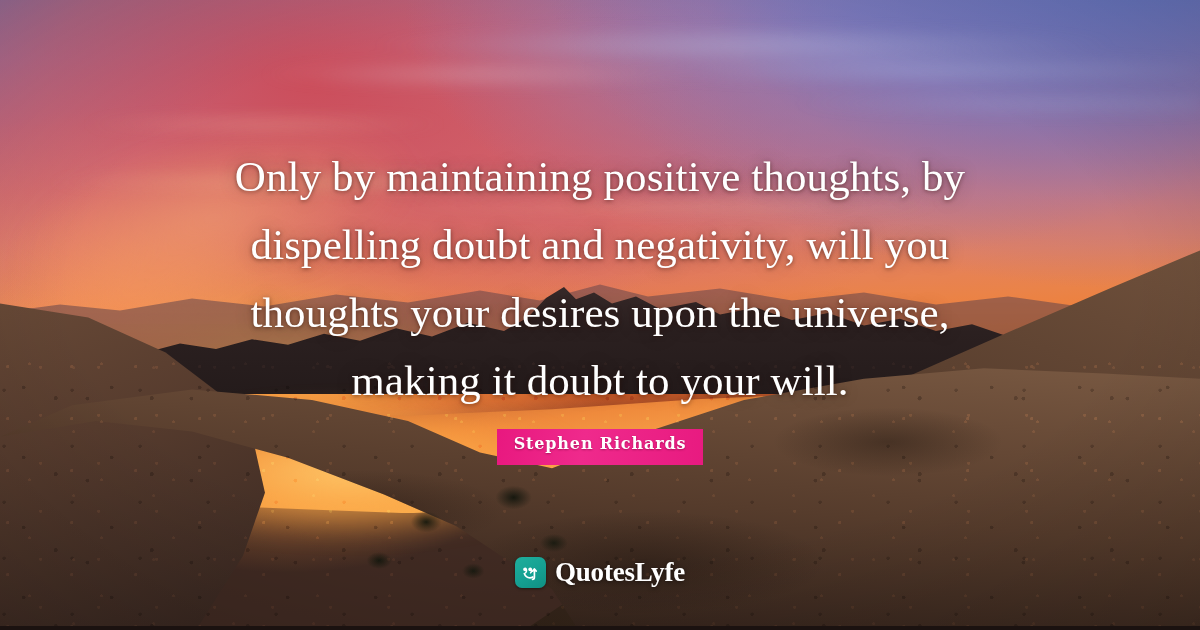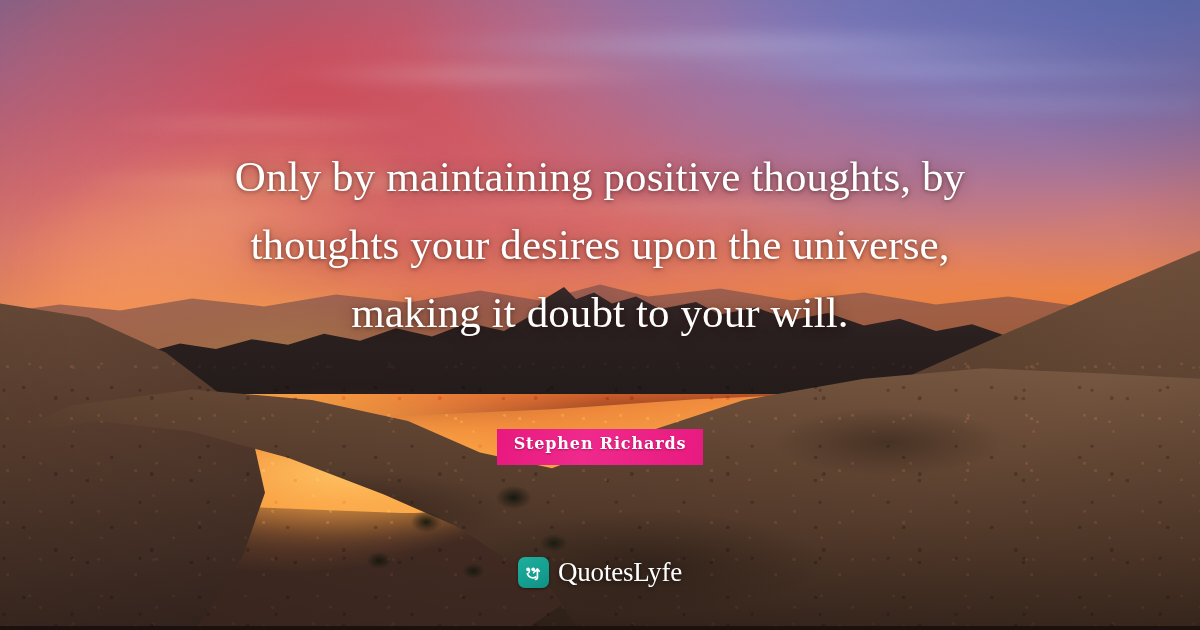--- a/index.html
+++ b/index.html
@@ -225,21 +225,21 @@
   }
   .brand-icon {
     width:31px; height:31px; border-radius:7px;
     background:linear-gradient(150deg, #1fae9c 0%, #15a092 55%, #109083 100%);
     display:flex; align-items:center; justify-content:center;
     box-shadow:0 1px 3px rgba(0,0,0,.45);
     flex:0 0 auto;
   }
   .brand-name {
     font-family:"Liberation Serif", serif;
-    font-size:27px; font-weight:400; color:#ffffff;
+    font-size:27px; font-weight:700; color:#ffffff;
     letter-spacing:-.2px;
     text-shadow:0 1px 4px rgba(0,0,0,.6);
     text-align:right;
   }
 </style>
 </head>
 <body>
 
 <div class="card">
 
@@ -252,20 +252,21 @@
   <div class="water-glow"></div>
   <div class="bank-left"></div>
   <div class="bank-right"></div>
   <div class="foreground"></div>
   <div class="speckle"></div>
   <div class="shrubs"></div>
   <div class="vignette"></div>
 
   <div class="quote">
     <span class="quote-line">Only by maintaining positive thoughts, by</span>
+    <span class="quote-line">dispelling doubt and negativity, will you</span>
     <span class="quote-line">thoughts your desires upon the universe,</span>
     <span class="quote-line">making it doubt to your will.</span>
   </div>
 
   <div class="author-wrap">
     <span class="author">Stephen Richards</span>
   </div>
 
   <div class="brand">
     <span class="brand-icon">

